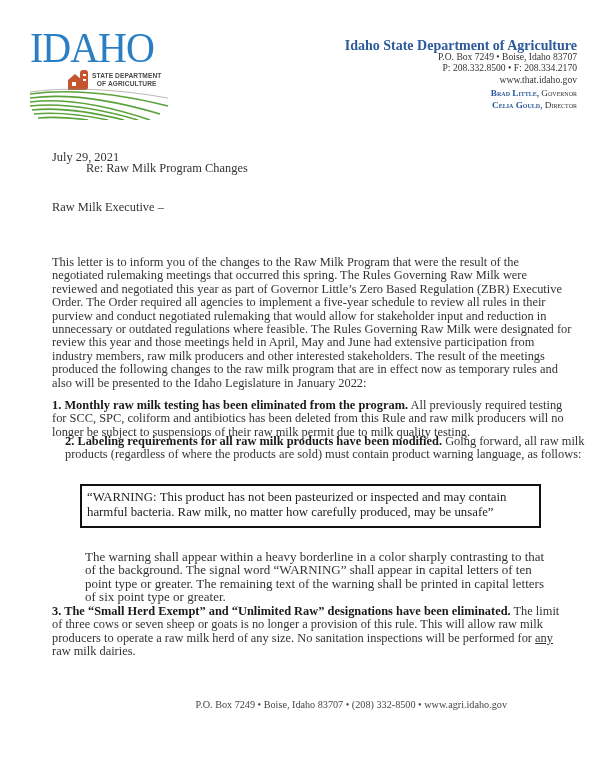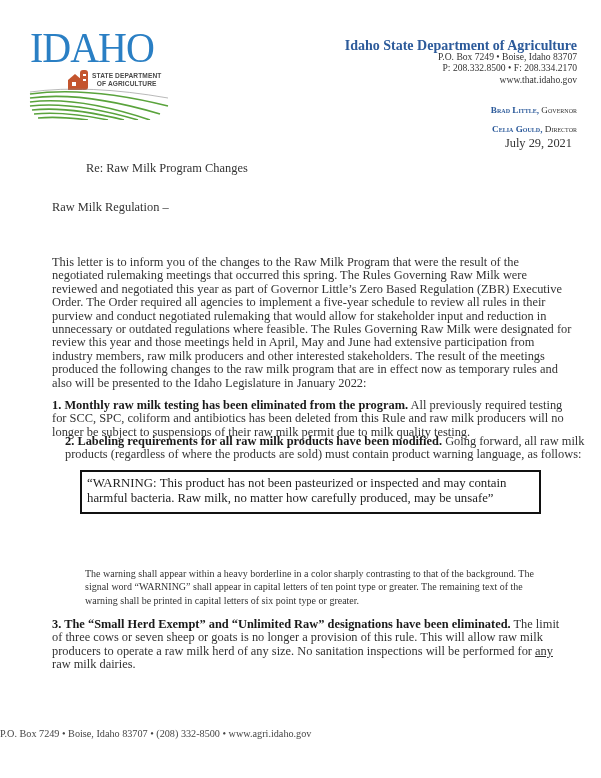--- a/index.html
+++ b/index.html
@@ -6,38 +6,38 @@
   html, body { width: 601px; height: 778px; background: #ffffff; overflow: hidden; }
   body { position: relative; font-family: "Liberation Serif", serif; color: #2b2b2b; }
 
   .logo { position: absolute; left: 28px; top: 28px; width: 145px; height: 92px; text-align: center; }
   .logo-word { position: absolute; left: 2px; top: 0; font-family: "Liberation Serif", serif; font-size: 40px; font-weight: normal; color: #2a7fc4; letter-spacing: -1px; line-height: 40px; transform: scaleY(1.05); }
   .logo-dept { position: absolute; left: 64px; top: 44px; font-family: "Liberation Sans", sans-serif; font-weight: bold; font-size: 6.6px; line-height: 8px; color: #4a4a4a; letter-spacing: 0.1px; }
   .logo-svg { position: absolute; left: 0; top: 30px; }
 
   .letterhead { position: absolute; right: 24px; top: 40px; text-align: right; font-family: "Liberation Serif", serif; font-size: 9.6px; line-height: 11.2px; color: #333; }
   .lh-org { color: #2c5a9a; font-weight: bold; font-size: 14px; }
-  .lh-official { color: #2c5a9a; font-weight: bold; font-size: 9.2px; font-variant: small-caps; margin-top: 20px; }
+  .lh-official { color: #2c5a9a; font-weight: bold; font-size: 9.2px; font-variant: small-caps; margin-top: 3px; }
   .lh-official .role { font-weight: normal; color: #333; }
 
   .body-text { position: absolute; left: 52px; width: 520px; font-size: 12.4px; line-height: 13.4px; color: #333; }
-  .date { top: 137px; text-align: right; }
+  .date { top: 151px; }
   .re { top: 162px; left: 86px; }
   .salutation { top: 201px; }
   .para-intro { top: 226px; margin-top: 30px; }
   .item1 { top: 399px; }
   .item2 { top: 435px; margin-left: 13px; }
-  .item3 { top: 605px; margin-top: 13px; }
-  .indent-text { position: absolute; left: 85px; width: 470px; top: 567px; font-size: 10px; line-height: 13.4px; color: #333; }
+  .item3 { top: 605px; }
+  .indent-text { position: absolute; left: 85px; width: 470px; top: 550px; font-size: 13px; line-height: 13.4px; color: #333; }
   b { color: #1a1a1a; }
   u { text-decoration: underline; }
 
-  .warning-box { position: absolute; left: 80px; top: 470px; width: 461px; height: 44px; border: 2.5px solid #111; padding: 4px 5px; font-size: 12.8px; line-height: 14.5px; color: #222; }
+  .warning-box { position: absolute; left: 80px; top: 484px; width: 461px; height: 44px; border: 2.5px solid #111; padding: 4px 5px; font-size: 12.8px; line-height: 14.5px; color: #222; }
 
-  .footer { position: absolute; left: 0; width: 507px; top: 728px; text-align: left; font-family: "Liberation Serif", serif; font-size: 10.2px; color: #444; }
+  .footer { position: absolute; left: 0; width: 507px; top: 699px; text-align: right; font-family: "Liberation Serif", serif; font-size: 10.2px; color: #444; }
 </style>
 </head>
 <body>
 
 <div class="logo">
   <div class="logo-word">IDAHO</div>
   <svg class="logo-svg" width="145" height="62" viewBox="0 0 145 62">
 
     <g>
       <rect x="52" y="12" width="8" height="20" rx="3" fill="#c4552e"></rect>
@@ -65,28 +65,28 @@
 </div>
 
 <div class="letterhead">
   <div class="lh-org">Idaho State Department of Agriculture</div>
   <div>P.O. Box 7249 • Boise, Idaho 83707</div>
   <div>P: 208.332.8500 • F: 208.334.2170</div>
   <div>www.that.idaho.gov</div>
   <div class="lh-official">
     <span>Brad Little,</span><span class="role"> Governor</span>
   </div>
-  <div class="lh-official" style="margin-top:8px">
+  <div class="lh-official" style="margin-top:1px">
     <span>Celia Gould,</span><span class="role"> Director</span>
   </div>
 </div>
 
 <div class="body-text date">July 29, 2021</div>
 <div class="body-text re">Re: Raw Milk Program Changes</div>
-<div class="body-text salutation">Raw Milk Regulation –</div>
+<div class="body-text salutation">Raw Milk Executive –</div>
 <div class="body-text para-intro">This letter is to inform you of the changes to the Raw Milk Program that were the result of the negotiated rulemaking meetings that occurred this spring.  The Rules Governing Raw Milk were reviewed and negotiated this year as part of Governor Little’s Zero Based Regulation (ZBR) Executive Order.  The Order required all agencies to implement a five-year schedule to review all rules in their purview and conduct negotiated rulemaking that would allow for stakeholder input and reduction in unnecessary or outdated regulations where feasible.  The Rules Governing Raw Milk were designated for review this year and those meetings held in April, May and June had extensive participation from industry members, raw milk producers and other interested stakeholders.  The result of the meetings produced the following changes to the raw milk program that are in effect now as temporary rules and also will be presented to the Idaho Legislature in January 2022:</div>
 
 <div class="body-text item1">
   <b>1</b><b>.  </b><b>Monthly raw milk testing has been eliminated from the program.</b><span>  All previously required testing for SCC, SPC, coliform and antibiotics has been deleted from this Rule and raw milk producers will no longer be subject to suspensions of their raw milk permit due to milk quality testing.</span>
 </div>
 
 <div class="body-text item2">
   <b>2</b><b>.  </b><b>Labeling requirements for all raw milk products have been modified.</b><span>  Going forward, all raw milk products (regardless of where the products are sold) must contain product warning language, as follows:</span>
 </div>
 

